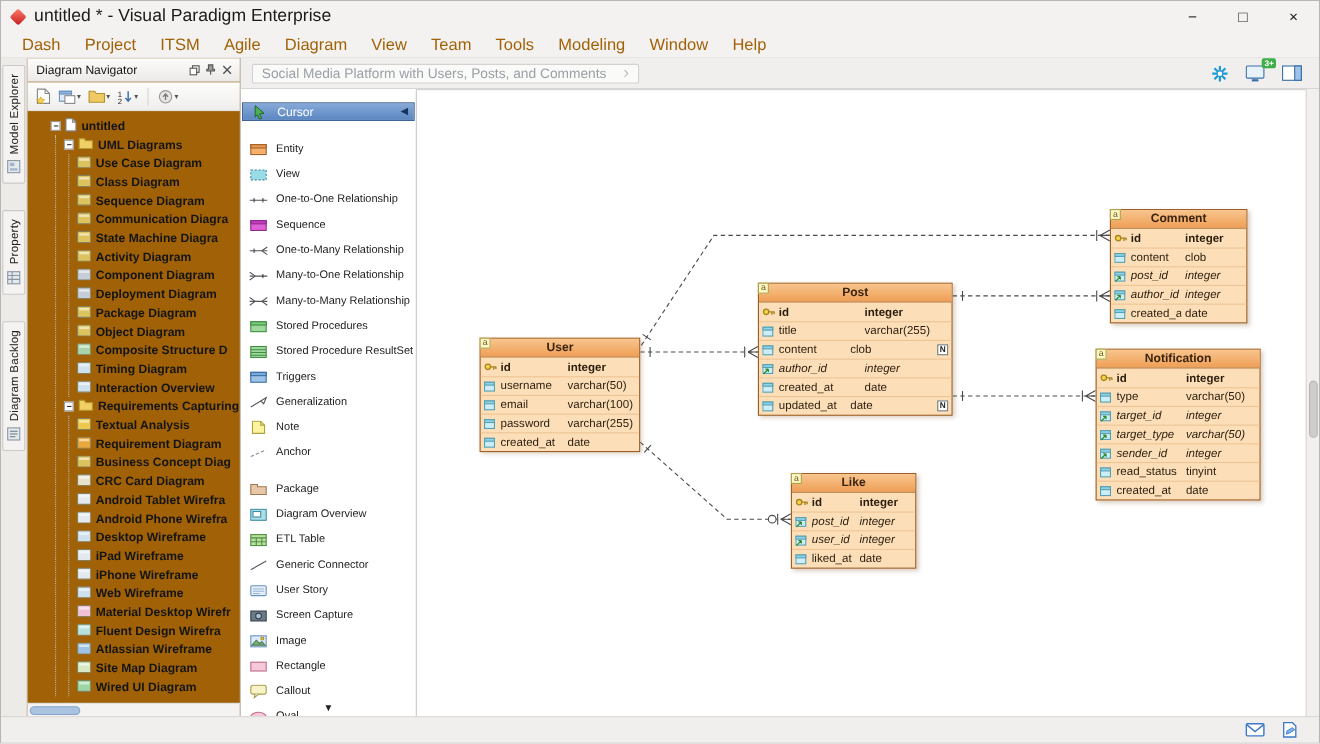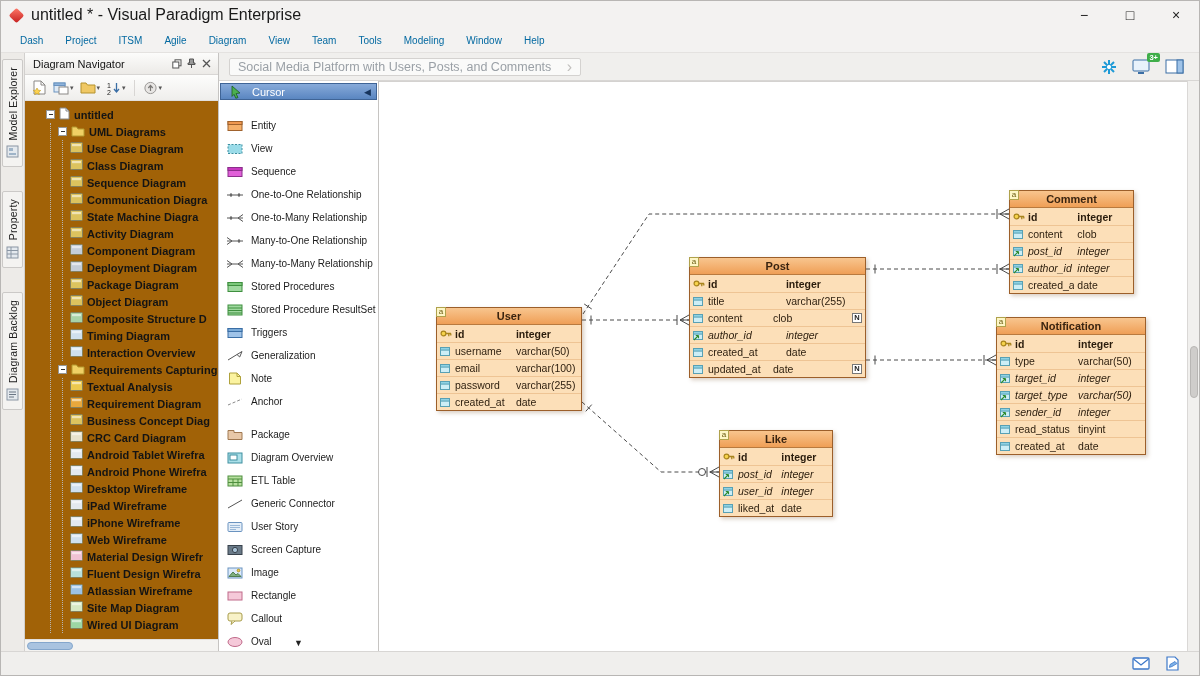--- a/index.html
+++ b/index.html
@@ -9,21 +9,21 @@
 
   
   .titlebar { flex: 0 0 28px; display: flex; align-items: center; gap: 9px; padding-left: 10px; background: #f3f2f1; }
   .app-icon { width: 11px; height: 11px; background: linear-gradient(135deg, #ff7a6a, #c41e1e); transform: rotate(45deg); border-radius: 2px; flex: 0 0 11px; }
   .title-text { font-size: 16px; color: #1a1a1a; }
   .win-controls { margin-left: auto; display: flex; height: 100%; }
   .win-btn { width: 46px; display: flex; align-items: center; justify-content: center; font-size: 14px; color: #222; }
 
   
   .menubar { flex: 0 0 24px; display: flex; align-items: center; padding-left: 8px; background: #f3f2f1; border-bottom: 1px solid #e4e2e0; }
-  .menu-item { padding: 3px 11px; font-size: 10px; color: #0369a1; }
+  .menu-item { padding: 3px 11px; font-size: 15px; color: #a16207; }
 
   .main { flex: 1; display: flex; min-height: 0; }
 
   
   .tabstrip { flex: 0 0 24px; background: #edebe8; border-right: 1px solid #d2d0ce; display: flex; flex-direction: column; align-items: center; padding-top: 6px; gap: 24px; }
   .vtab { display: flex; flex-direction: column; align-items: center; gap: 5px; padding: 7px 1px 5px 1px; width: 21px; background: #f4f3f1; border: 1px solid #cbc9c7; border-radius: 2px; }
   .vtext { writing-mode: vertical-rl; transform: rotate(180deg); font-size: 10.5px; color: #222; letter-spacing: .2px; }
 
   
   .navigator { flex: 0 0 194px; background: #a16207; border-right: 1px solid #c6c4c2; display: flex; flex-direction: column; min-height: 0; }
@@ -48,21 +48,21 @@
   .doc-toolbar { flex: 0 0 28px; background: #f0efed; border-bottom: 1px solid #d8d6d4; display: flex; align-items: center; padding: 0 10px; }
   .diagram-title { width: 352px; height: 18px; background: #fafaf9; border: 1px solid #d4d2d0; border-radius: 2px; display: flex; align-items: center; gap: 6px; padding: 0 8px; color: #9aa0a6; font-size: 12.5px; }
   .diagram-title .chev { margin-left: auto; color: #c2c0be; font-size: 16px; line-height: 1; }
   .tb-right { margin-left: auto; display: flex; align-items: center; gap: 13px; padding-right: 4px; }
   .tb-icon { position: relative; display: flex; align-items: center; }
   .badge { position: absolute; top: -5px; right: -8px; background: #3fae49; color: #fff; font-size: 7.5px; font-weight: bold; line-height: 9px; padding: 0 2px; border-radius: 2px; }
 
   .work-row { flex: 1; display: flex; min-height: 0; }
 
   
-  .palette { flex: 0 0 160px; background: #fff; border-right: 1px solid #c6c4c2; padding-top: 2px; position: relative; overflow: hidden; }
+  .palette { flex: 0 0 160px; background: #fff; border-right: 1px solid #c6c4c2; padding-top: 12px; position: relative; overflow: hidden; }
   .pal-cursor { height: 17px; margin: 0 1px 14px 1px; background: linear-gradient(#87aad9, #5a86c1); border: 1px solid #3f6496; color: #fff; display: flex; align-items: center; gap: 6px; padding: 0 5px; font-size: 11px; }
   .pal-cursor .colarrow { margin-left: auto; color: #16345c; font-size: 9px; }
   .pal-item { height: 23px; display: flex; align-items: center; gap: 6px; padding: 0 6px; font-size: 10px; color: #1c1c1c; white-space: nowrap; }
   .pal-ico { flex: 0 0 20px; display: flex; justify-content: center; }
   .pal-gap { height: 10px; }
   .pal-down { position: absolute; bottom: 3px; left: 50%; transform: translateX(-50%); font-size: 9px; color: #222; }
 
   
   .canvas { flex: 1; position: relative; background: #fff; border-top: 1px solid #d4d2d0; overflow: hidden; }
   #relsvg { position: absolute; left: 0; top: 0; width: 100%; height: 100%; }
@@ -388,21 +388,21 @@
                     <rect x="0.5" y="0.5" width="12" height="10" rx="1" fill="#cfe0ee" stroke="#84815e"></rect>
                     <rect x="2" y="2" width="9" height="2.2" fill="rgba(255,255,255,0.55)"></rect>
                   </svg></span>
                 <span>Web Wireframe</span>
               </div>
               <div class="trow">
                 <span><svg width="13" height="11">
                     <rect x="0.5" y="0.5" width="12" height="10" rx="1" fill="#f0c2d4" stroke="#84815e"></rect>
                     <rect x="2" y="2" width="9" height="2.2" fill="rgba(255,255,255,0.55)"></rect>
                   </svg></span>
-                <span>Material Design Wirefr</span>
+                <span>Material Desktop Wirefr</span>
               </div>
               <div class="trow">
                 <span><svg width="13" height="11">
                     <rect x="0.5" y="0.5" width="12" height="10" rx="1" fill="#b8e0dc" stroke="#84815e"></rect>
                     <rect x="2" y="2" width="9" height="2.2" fill="rgba(255,255,255,0.55)"></rect>
                   </svg></span>
                 <span>Fluent Design Wirefra</span>
               </div>
               <div class="trow">
                 <span><svg width="13" height="11">
@@ -489,35 +489,35 @@
             <div class="pal-item">
               <span class="pal-ico">
                 <svg width="16" height="12">
                   <rect x="1" y="1.5" width="14" height="9" fill="#9adbe8" stroke="#3f8fa0" stroke-dasharray="2 1.5"></rect>
                 </svg>
               </span>
               <span>View</span>
             </div>
             <div class="pal-item">
               <span class="pal-ico">
-                <svg width="16" height="12">
-                  <rect x="1" y="1.5" width="14" height="9" fill="#e060d8" stroke="#8b2e8b"></rect>
-                  <rect x="1" y="1.5" width="14" height="3" fill="#c838c0" stroke="#8b2e8b"></rect>
-                </svg>
-              </span>
-              <span>Sequence</span>
-            </div>
-            <div class="pal-item">
-              <span class="pal-ico">
                 <svg width="18" height="12">
                   <line x1="1" y1="6" x2="17" y2="6" stroke="#555"></line>
                   <path d="M5 4 v4 M3.8 6 h2.4 M13 4 v4 M11.8 6 h2.4" stroke="#555" fill="none"></path>
                 </svg>
               </span>
               <span>One-to-One Relationship</span>
+            </div>
+            <div class="pal-item">
+              <span class="pal-ico">
+                <svg width="16" height="12">
+                  <rect x="1" y="1.5" width="14" height="9" fill="#e060d8" stroke="#8b2e8b"></rect>
+                  <rect x="1" y="1.5" width="14" height="3" fill="#c838c0" stroke="#8b2e8b"></rect>
+                </svg>
+              </span>
+              <span>Sequence</span>
             </div>
             <div class="pal-item">
               <span class="pal-ico">
                 <svg width="18" height="12">
                   <line x1="1" y1="6" x2="17" y2="6" stroke="#555"></line>
                   <path d="M5 4 v4 M3.8 6 h2.4" stroke="#555" fill="none"></path>
                   <path d="M12 6 L17 2.5 M12 6 L17 9.5" stroke="#555" fill="none"></path>
                 </svg>
               </span>
               <span>One-to-Many Relationship</span>

